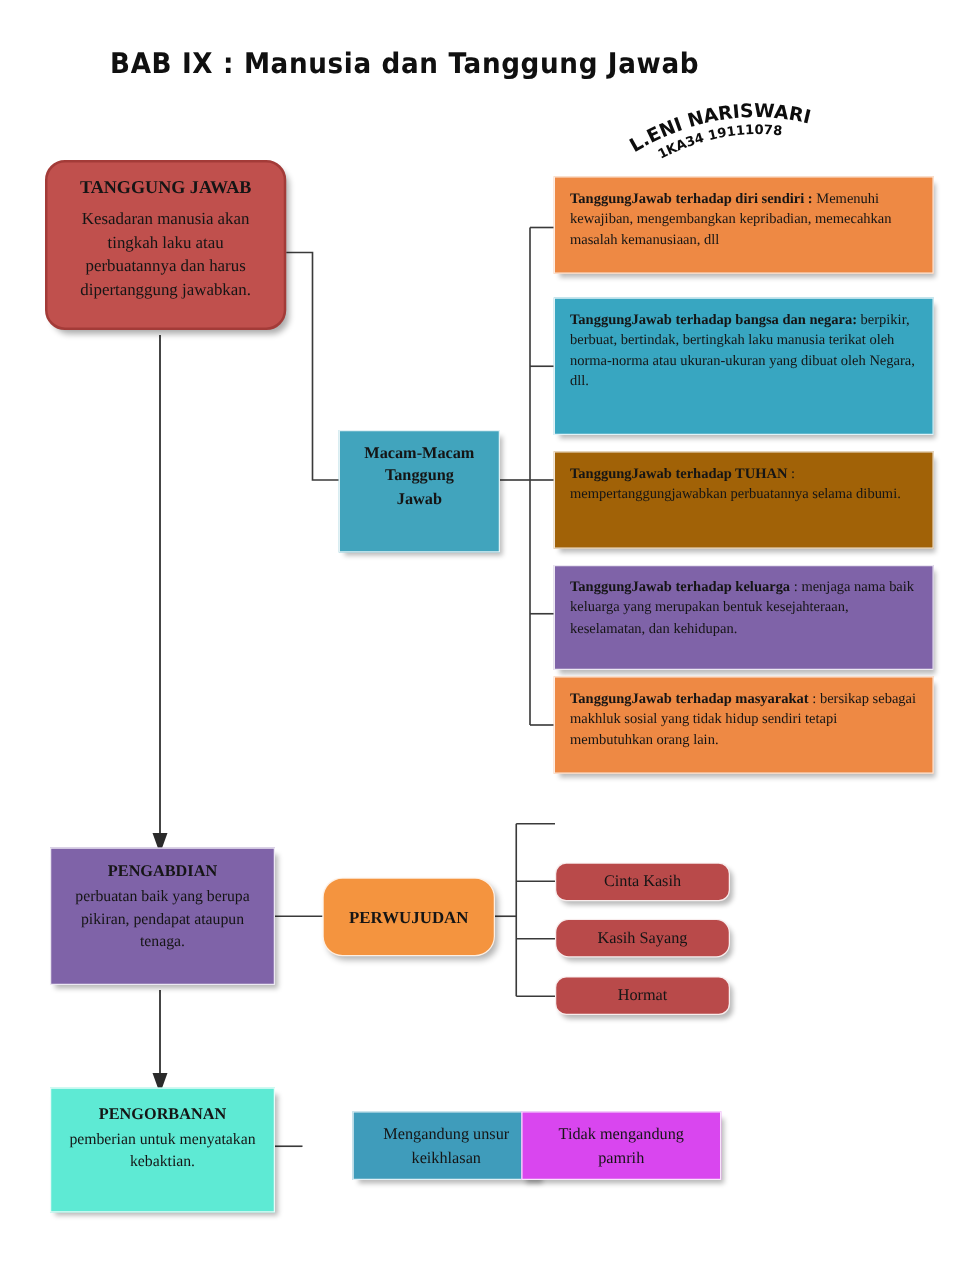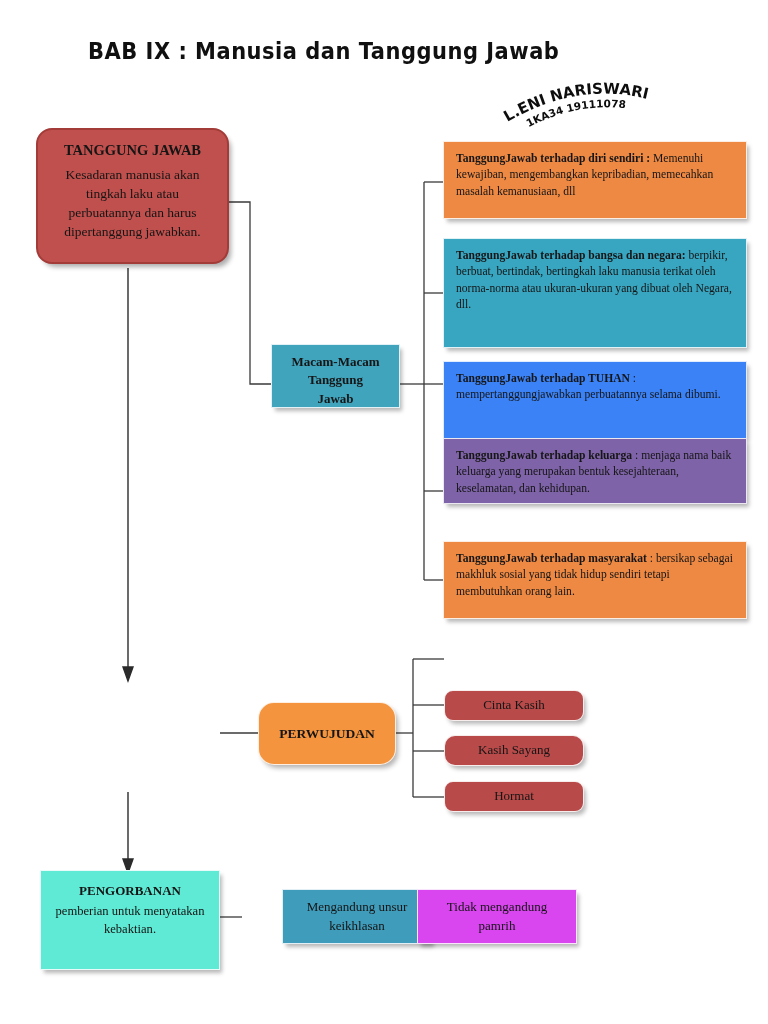--- a/index.html
+++ b/index.html
@@ -84,37 +84,37 @@
     border: 2px solid #a33b38;
     border-radius: 16px;
     box-shadow: 4px 5px 5px -2px rgba(0,0,0,0.33);
     padding: 10px 12px 0 12px;
     font-size: 13.5px;
     text-align: center;
   }
   #node-root .ttl { font-size: 14.5px; display:block; margin-bottom: 4px; }
 
   #node-macam {
-    left: 271px; top: 344px; width: 129px; height: 64px;
+    left: 271px; top: 344px; width: 129px; height: 98px;
     background: #41a4bd;
     padding: 8px 6px 0 6px;
     font-size: 13px;
     text-align: center;
     font-weight: 700;
   }
 
   .detail {
     left: 443px; width: 304px;
     padding: 9px 12px 0 12px;
     font-size: 11.6px;
   }
   #node-d1 { top: 141px; height: 78px;  background: #ee8944; }
   #node-d2 { top: 238px; height: 110px; background: #38a6c1; }
-  #node-d3 { top: 361px; height: 78px;  background: #3b82f6; }
-  #node-d4 { top: 438px; height: 66px;  background: #7f63a8; }
+  #node-d3 { top: 361px; height: 78px;  background: #a16207; }
+  #node-d4 { top: 452px; height: 84px;  background: #7f63a8; }
   #node-d5 { top: 541px; height: 78px;  background: #ee8944; }
 
   #node-pengabdian {
     left: 40px; top: 678px; width: 180px; height: 110px;
     background: #7f63a8;
     padding: 9px 8px 0 8px;
     font-size: 12.6px;
     text-align: center;
   }
   #node-pengabdian .ttl { font-size: 13px; display:block; margin-bottom: 3px; }
@@ -257,20 +257,24 @@
   </div>
 
   <div class="node flat detail left" id="node-d4">
     <span class="b">TanggungJawab terhadap keluarga</span><span> : menjaga nama baik keluarga yang merupakan bentuk kesejahteraan, keselamatan, dan kehidupan.</span>
   </div>
 
   <div class="node flat detail left" id="node-d5">
     <span class="b">TanggungJawab terhadap masyarakat</span><span> : bersikap sebagai makhluk sosial yang tidak hidup sendiri tetapi membutuhkan orang lain.</span>
   </div>
 
+  <div class="node flat" id="node-pengabdian">
+    <span class="ttl">PENGABDIAN</span>
+    <span>perbuatan baik yang berupa pikiran, pendapat ataupun tenaga.</span>
+  </div>
 
   <div class="node rounded" id="node-perwujudan">
     <span>PERWUJUDAN</span>
   </div>
 
   <div class="node pill leaf" id="node-l2">
     <span>Cinta Kasih</span>
   </div>
   <div class="node pill leaf" id="node-l3">
     <span>Kasih Sayang</span>

